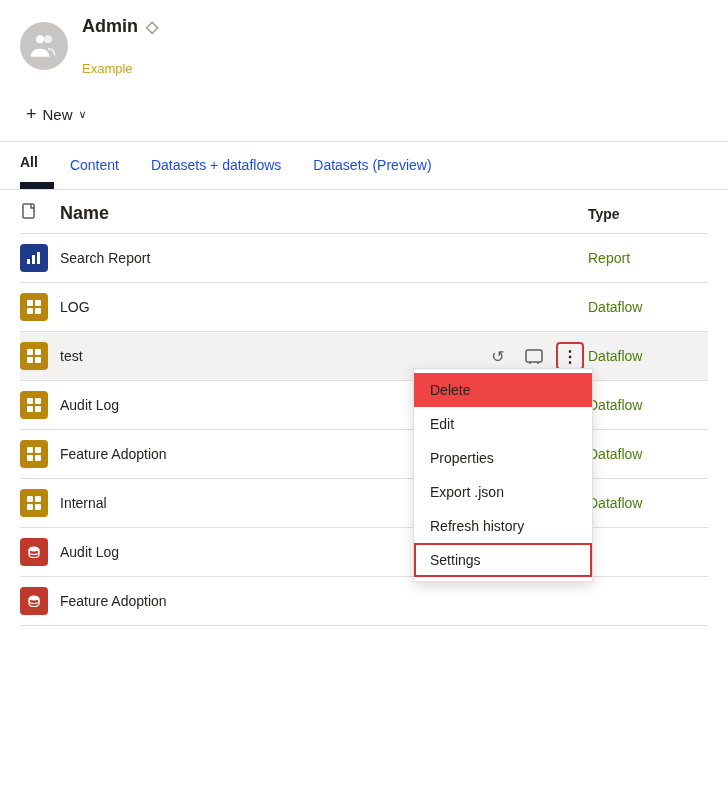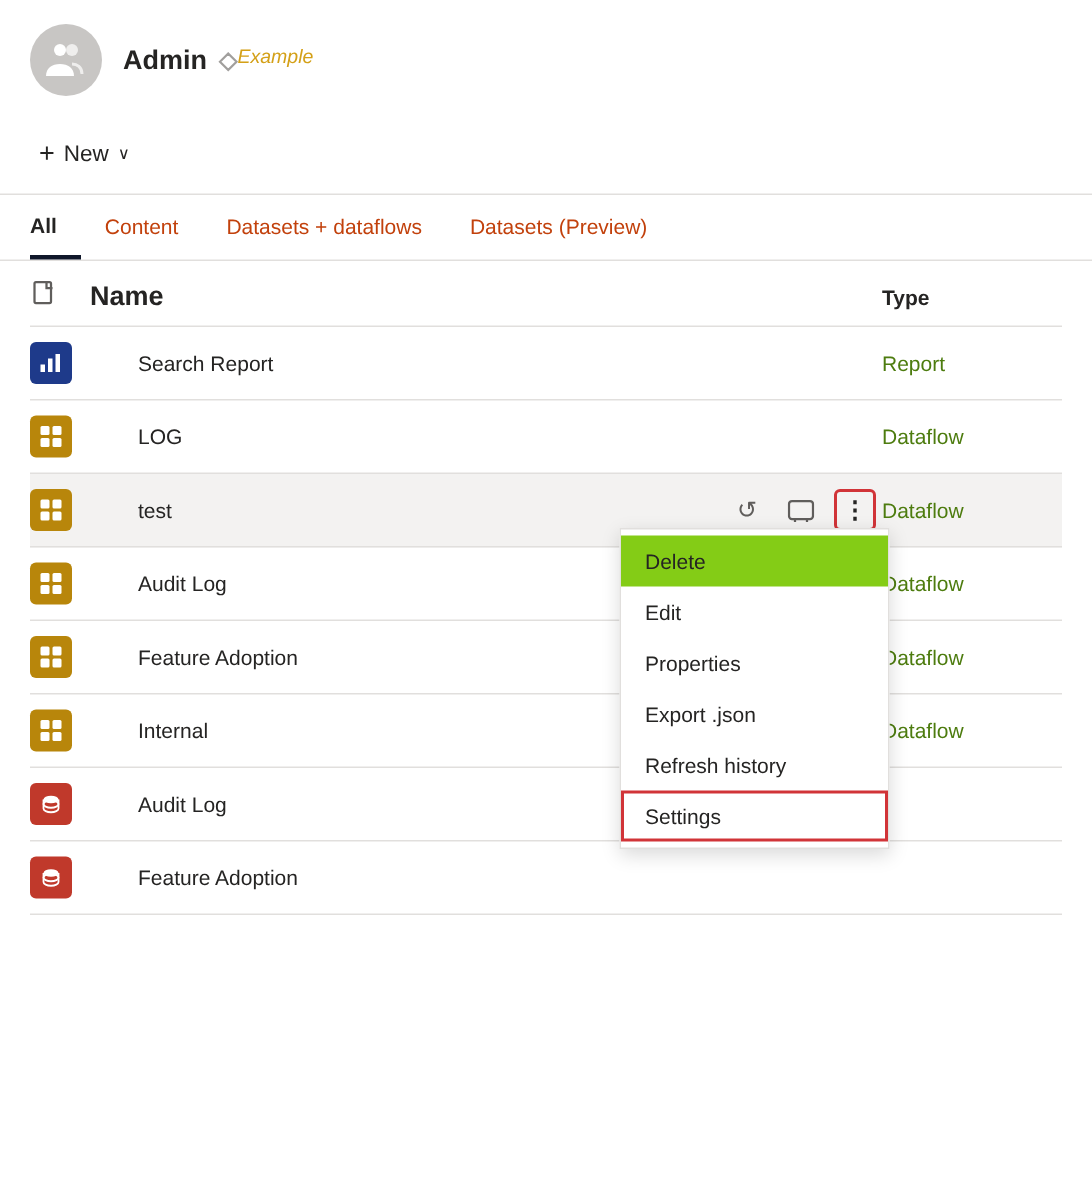--- a/index.html
+++ b/index.html
@@ -2,47 +2,47 @@
 <html><head>
   <meta charset="utf-8">
   <style>
     * { box-sizing: border-box; margin: 0; padding: 0; }
     body { font-family: 'Segoe UI', Arial, sans-serif; font-size: 14px; color: #252423; background: #fff; width: 728px; min-height: 787px; }
 
     
     .header { display: flex; align-items: center; padding: 16px 20px; gap: 14px; }
     .avatar { width: 48px; height: 48px; border-radius: 50%; background: #c8c6c4; display: flex; align-items: center; justify-content: center; flex-shrink: 0; }
     .avatar svg { width: 32px; height: 32px; fill: #605e5c; }
-    .header-text { display: flex; flex-direction: row; }
+    .header-text { display: flex; flex-direction: column; gap: 24px; }
     .header-name { font-size: 18px; font-weight: 600; color: #252423; display: flex; align-items: center; gap: 8px; }
     .diamond-icon { color: #a19f9d; font-size: 16px; }
-    .header-sub { color: #d4a017; font-size: 13px; cursor: pointer; font-style: italic; }
+    .header-sub { color: #d4a017; font-size: 13px; cursor: pointer; }
 
     
     .toolbar { padding: 8px 20px 12px; border-bottom: 1px solid #e1dfdd; }
     .new-btn { display: flex; align-items: center; gap: 6px; background: none; border: none; cursor: pointer; font-size: 15px; color: #252423; padding: 4px 6px; }
     .new-btn .plus { font-size: 18px; color: #252423; }
     .new-btn .chevron { font-size: 11px; color: #252423; }
 
     
     .tabs { display: flex; align-items: center; padding: 0 20px; border-bottom: 1px solid #e1dfdd; gap: 0; }
-    .tab { padding: 12px 16px; font-size: 14px; cursor: pointer; color: #c2410c; position: relative; border-bottom: 2px solid transparent; }
+    .tab { padding: 12px 16px; font-size: 14px; cursor: pointer; color: #1d4ed8; position: relative; border-bottom: 2px solid transparent; }
     .tab:first-child { padding-left: 0; }
-    .tab.active { color: #252423; font-weight: 600; border-bottom: 3px solid #0f172a; }
+    .tab.active { color: #252423; font-weight: 600; border-bottom: 7px solid #0f172a; }
 
     
     .table-container { padding: 0 20px; position: relative; }
     .table-header { display: flex; align-items: center; padding: 12px 0 8px; border-bottom: 1px solid #e1dfdd; }
     .col-icon { width: 40px; flex-shrink: 0; }
     .col-name { flex: 1; font-weight: 600; font-size: 18px; }
     .col-type { width: 120px; font-weight: 600; font-size: 14px; text-align: left; }
 
     .table-row { display: flex; align-items: center; padding: 10px 0; border-bottom: 1px solid #e1dfdd; position: relative; }
     .row-icon { width: 40px; flex-shrink: 0; }
-    .row-name { flex: 1; font-size: 14px; margin-left: 32px; }
+    .row-name { flex: 1; font-size: 14px; }
     .row-type { width: 120px; font-size: 14px; color: #4d7c0f; }
     .row-actions { display: flex; align-items: center; gap: 8px; margin-right: 4px; }
 
     
     .item-icon { width: 28px; height: 28px; border-radius: 4px; display: flex; align-items: center; justify-content: center; flex-shrink: 0; }
     .icon-blue { background: #1e3a8a; }
     .icon-gold { background: #b8860b; }
     .icon-orange { background: #c0392b; }
 
     
@@ -152,21 +152,21 @@
         <svg width="18" height="18" viewBox="0 0 18 18" fill="none">
           <rect x="1" y="3" width="16" height="12" rx="2" stroke="#605e5c" stroke-width="1.5" fill="none"></rect>
           <path d="M5 15v2M13 15v2" stroke="#605e5c" stroke-width="1.5"></path>
         </svg>
       </div>
       <div class="more-btn">⋮</div>
     </div>
     <div class="row-type">Dataflow</div>
 
     <div class="context-menu" style="top:36px; right: 115px;">
-      <div class="menu-item" style="background:#84cc16;">Delete</div>
+      <div class="menu-item" style="background:#ef4444;">Delete</div>
       <div class="menu-item">Edit</div>
       <div class="menu-item">Properties</div>
       <div class="menu-item">Export .json</div>
       <div class="menu-item">Refresh history</div>
       <div class="menu-item highlighted">Settings</div>
     </div>
   </div>
 
   <div class="table-row">
     <div class="row-icon">

